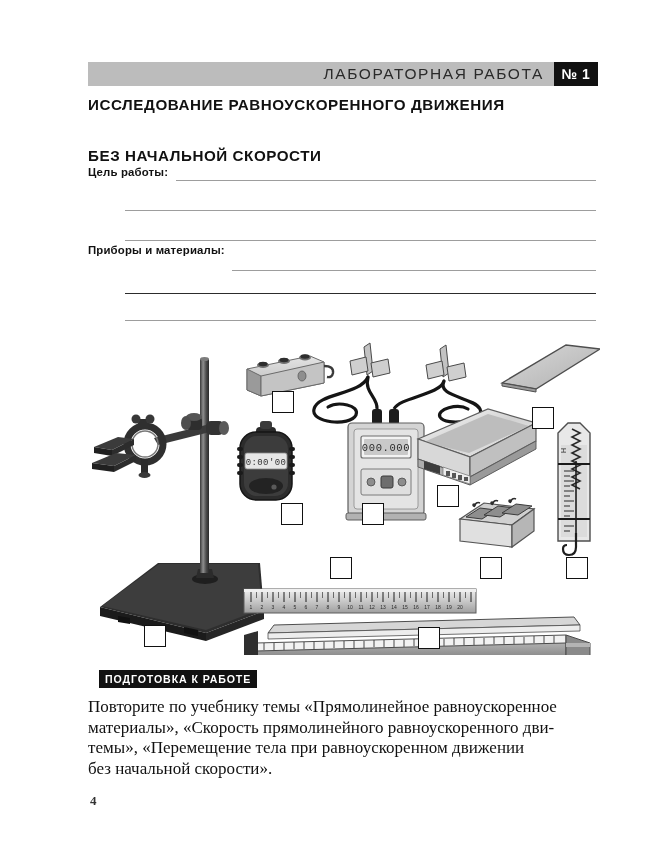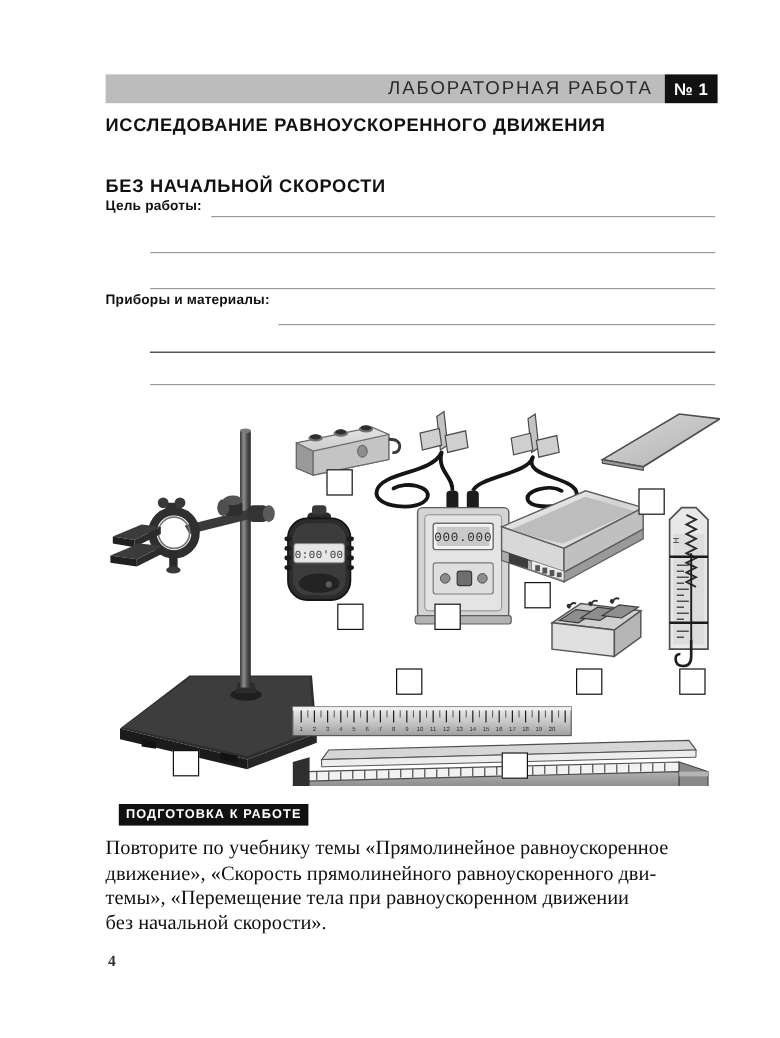--- a/index.html
+++ b/index.html
@@ -462,20 +462,20 @@
     <div class="cbox" style="left:392px;top:222px;width:20px;height:20px;"></div>
     <div class="cbox" style="left:478px;top:222px;width:20px;height:20px;"></div>
     <div class="cbox" style="left:242px;top:222px;width:20px;height:20px;"></div>
     <div class="cbox" style="left:330px;top:292px;width:20px;height:20px;"></div>
   </div>
 
   <div class="prep-badge">ПОДГОТОВКА К РАБОТЕ</div>
 
   <div class="prep-body">
     <span class="ln">Повторите по учебнику темы «Прямолинейное равноускоренное</span>
-    <span class="ln">движение», «Скорость прямолинейного равноускоренного дви-</span>
+    <span class="ln">материалы», «Скорость прямолинейного равноускоренного дви-</span>
     <span class="ln">темы», «Перемещение тела при равноускоренном движении</span>
     <span class="ln">без начальной скорости».</span>
   </div>
 
   <div class="pageno">4</div>
 
 </div>
 
 </body></html>

